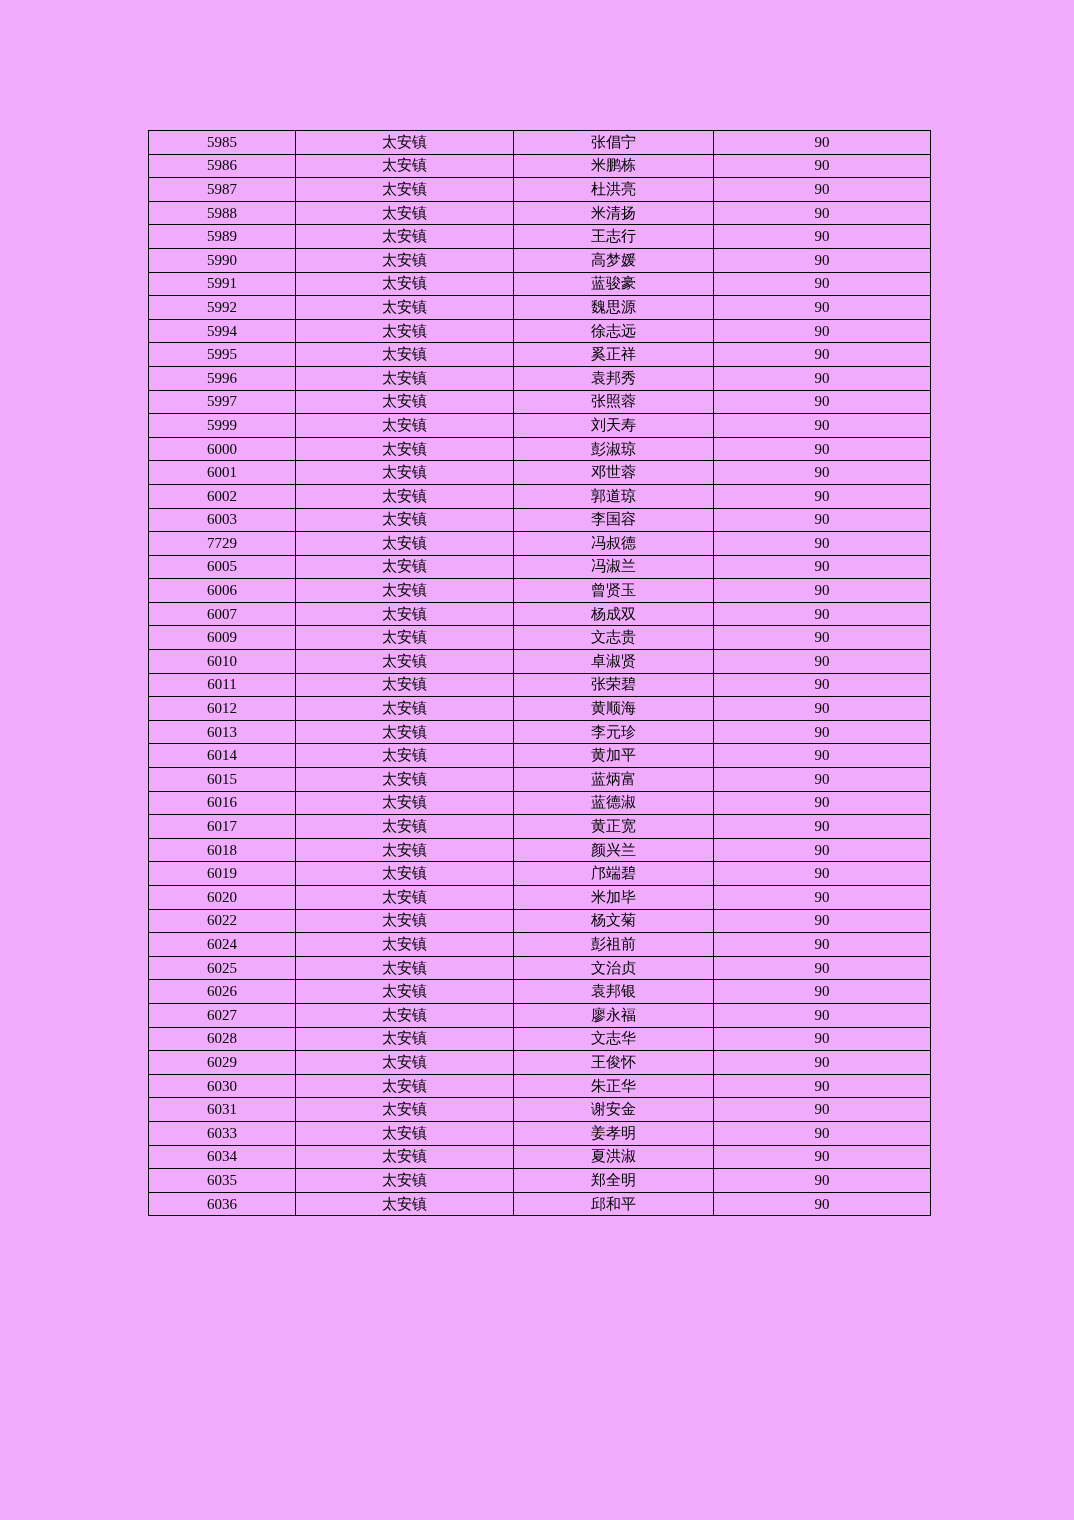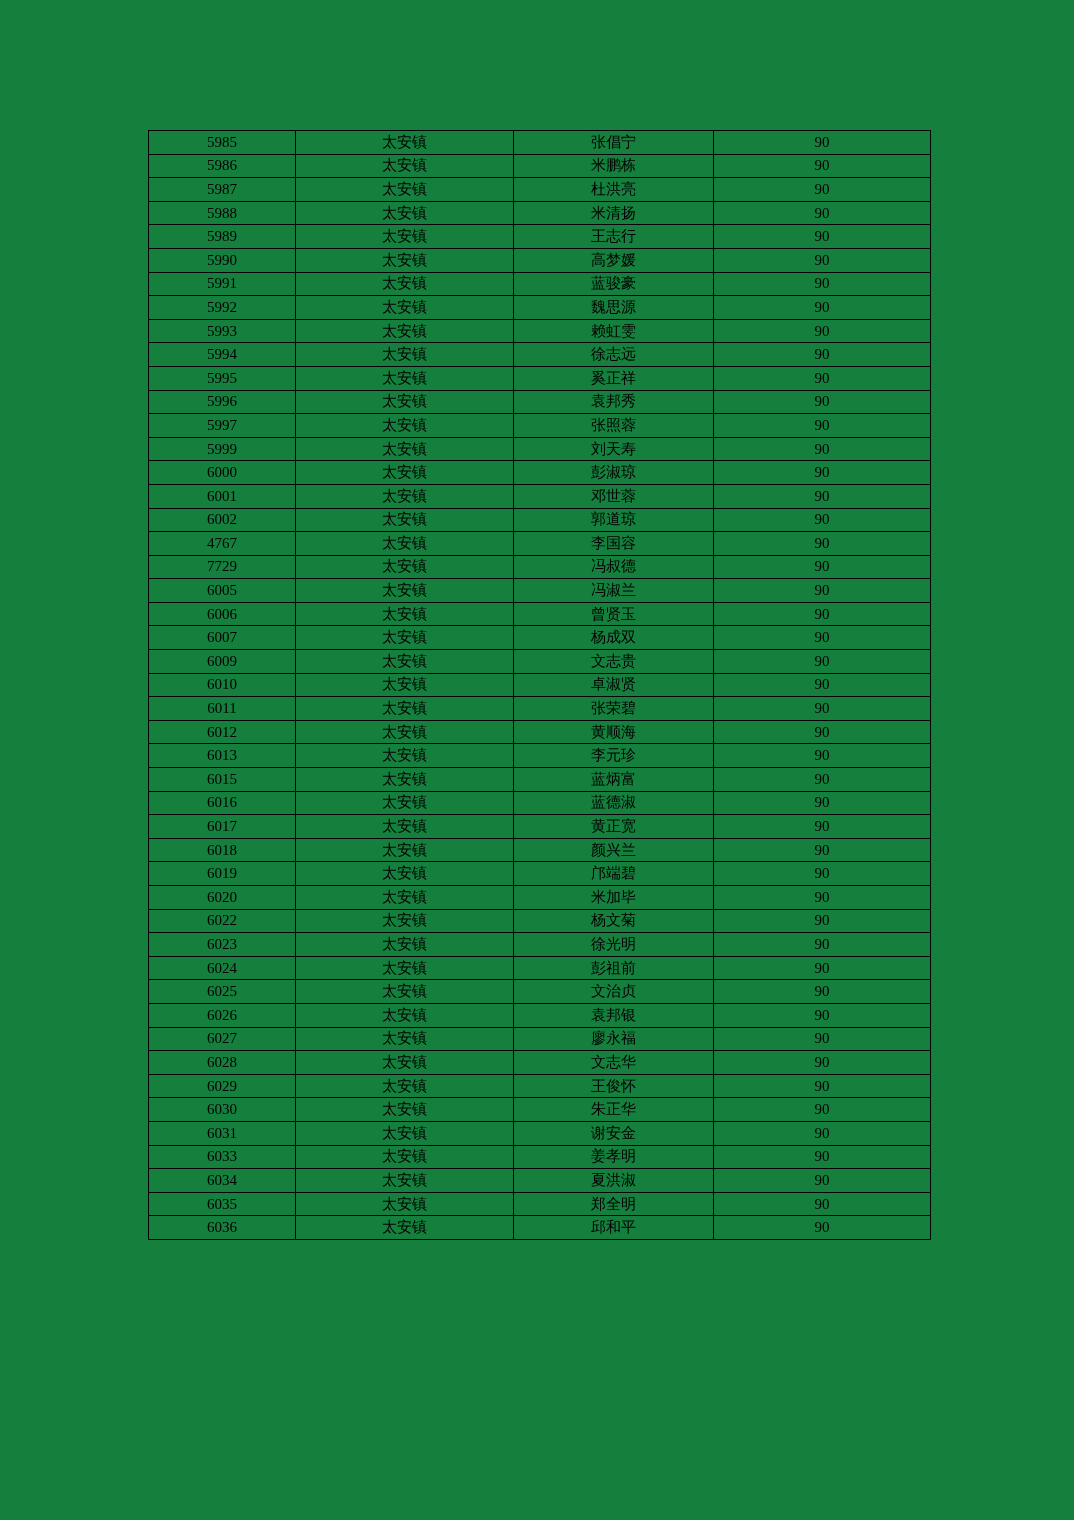--- a/index.html
+++ b/index.html
@@ -13,21 +13,21 @@
     position: relative;
     font-family: "Liberation Serif", "DejaVu Serif", serif;
     color: #000000;
   }
   .page {
     position: absolute;
     left: 0;
     top: 0;
     width: 1074px;
     height: 1520px;
-    background: #15803d;
+    background: #f0abfc;
   }
   table.data-table {
     position: absolute;
     left: 148px;
     top: 130px;
     width: 782px;
     border-collapse: collapse;
     table-layout: fixed;
   }
   table.data-table td {
@@ -96,26 +96,20 @@
           <td>蓝骏豪</td>
           <td>90</td>
         </tr>
         <tr>
           <td>5992</td>
           <td>太安镇</td>
           <td>魏思源</td>
           <td>90</td>
         </tr>
         <tr>
-          <td>5993</td>
-          <td>太安镇</td>
-          <td>赖虹雯</td>
-          <td>90</td>
-        </tr>
-        <tr>
           <td>5994</td>
           <td>太安镇</td>
           <td>徐志远</td>
           <td>90</td>
         </tr>
         <tr>
           <td>5995</td>
           <td>太安镇</td>
           <td>奚正祥</td>
           <td>90</td>
@@ -150,21 +144,21 @@
           <td>邓世蓉</td>
           <td>90</td>
         </tr>
         <tr>
           <td>6002</td>
           <td>太安镇</td>
           <td>郭道琼</td>
           <td>90</td>
         </tr>
         <tr>
-          <td>4767</td>
+          <td>6003</td>
           <td>太安镇</td>
           <td>李国容</td>
           <td>90</td>
         </tr>
         <tr>
           <td>7729</td>
           <td>太安镇</td>
           <td>冯叔德</td>
           <td>90</td>
         </tr>
@@ -210,20 +204,26 @@
           <td>黄顺海</td>
           <td>90</td>
         </tr>
         <tr>
           <td>6013</td>
           <td>太安镇</td>
           <td>李元珍</td>
           <td>90</td>
         </tr>
         <tr>
+          <td>6014</td>
+          <td>太安镇</td>
+          <td>黄加平</td>
+          <td>90</td>
+        </tr>
+        <tr>
           <td>6015</td>
           <td>太安镇</td>
           <td>蓝炳富</td>
           <td>90</td>
         </tr>
         <tr>
           <td>6016</td>
           <td>太安镇</td>
           <td>蓝德淑</td>
           <td>90</td>
@@ -249,26 +249,20 @@
         <tr>
           <td>6020</td>
           <td>太安镇</td>
           <td>米加毕</td>
           <td>90</td>
         </tr>
         <tr>
           <td>6022</td>
           <td>太安镇</td>
           <td>杨文菊</td>
-          <td>90</td>
-        </tr>
-        <tr>
-          <td>6023</td>
-          <td>太安镇</td>
-          <td>徐光明</td>
           <td>90</td>
         </tr>
         <tr>
           <td>6024</td>
           <td>太安镇</td>
           <td>彭祖前</td>
           <td>90</td>
         </tr>
         <tr>
           <td>6025</td>

